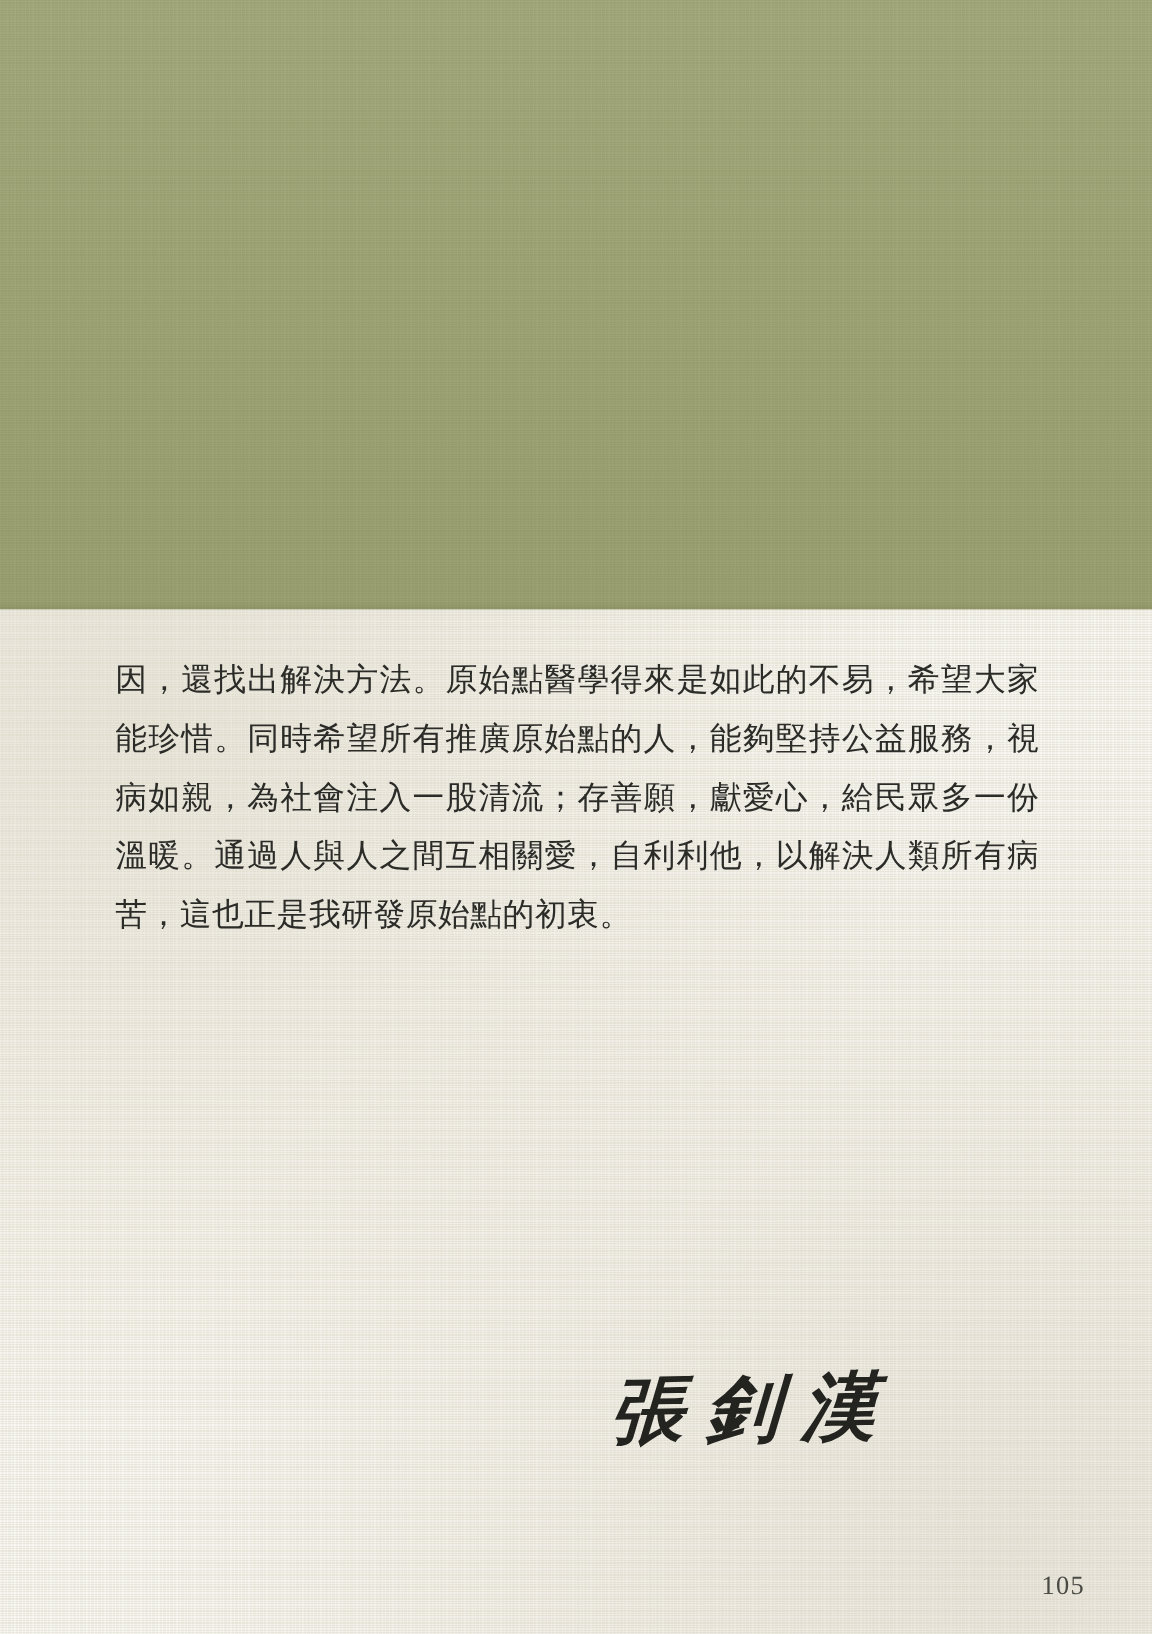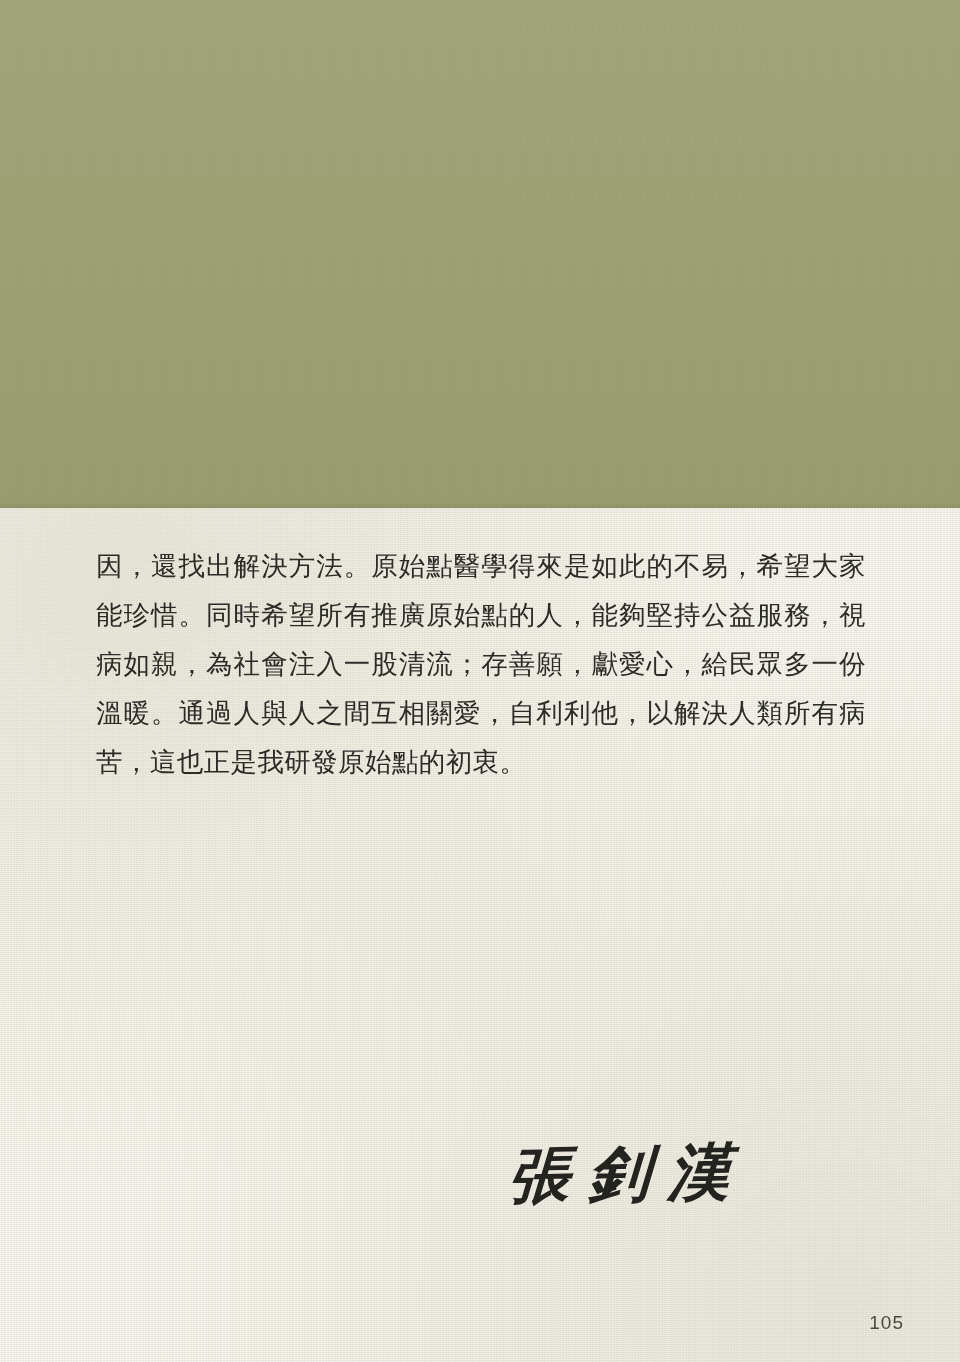--- a/index.html
+++ b/index.html
@@ -110,23 +110,23 @@
     font-style: italic;
     font-weight: 600;
     transform: skewX(-4deg) rotate(-1.2deg);
     white-space: nowrap;
   }
 
   .page-number {
     position: absolute;
     right: 56px;
     bottom: 28px;
-    font-size: 19px;
+    font-size: 22px;
     color: #4a4a44;
-    font-family: Liberation Sans, sans-serif;
+    font-family: Liberation Serif, serif;
     letter-spacing: 1px;
     margin-top: 20px;
   }
 </style>
 </head>
 <body>
 
 <div class="page">
 
   <div class="top-band"></div>

